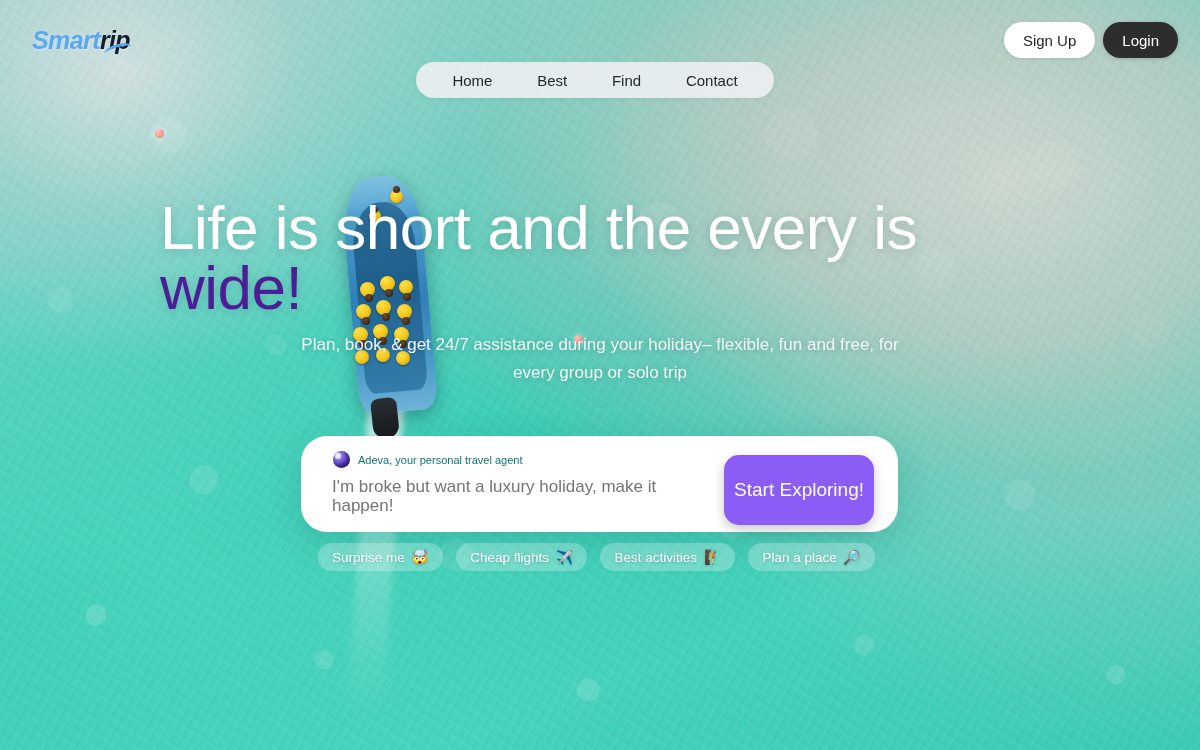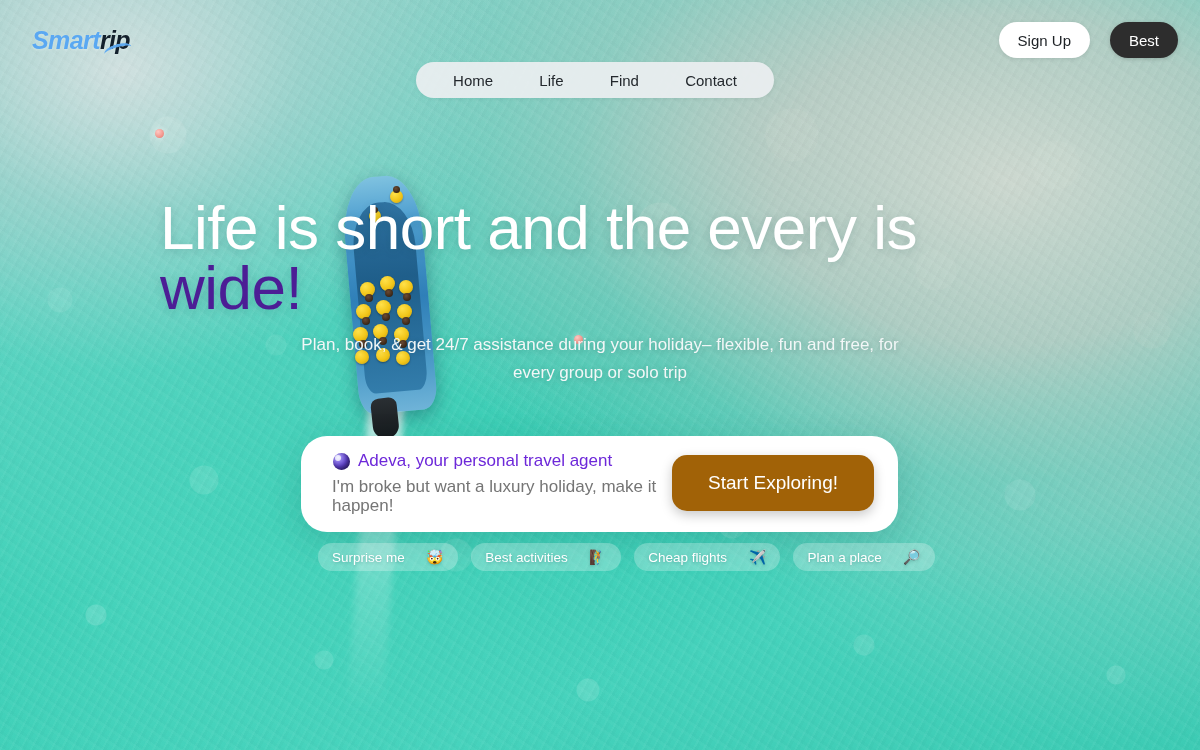--- a/index.html
+++ b/index.html
@@ -140,21 +140,21 @@
     display: flex; align-items: center; justify-content: space-around;
     padding: 0 14px;
     box-shadow: 0 1px 4px rgba(0,0,0,0.06);
     margin-top: 40px;
   }
   .nav a {
     font-size: 15px; color: #23282d; text-decoration: none;
     padding: 4px 6px; white-space: nowrap;
   }
 
-  .auth { position: absolute; right: 26px; top: 22px; display: flex; gap: 20px; align-items: center; }
+  .auth { position: absolute; right: 26px; top: 22px; display: flex; gap: 8px; align-items: center; }
   .btn-signup {
     height: 36px; padding: 0 19px; border-radius: 18px;
     background: #ffffff; color: #1d2125; border: none;
     font-size: 15px; font-family: inherit; cursor: pointer;
     box-shadow: 0 1px 4px rgba(0,0,0,0.10);
   }
   .btn-login {
     height: 36px; padding: 0 19px; border-radius: 18px;
     background: #2d2d2d; color: #ffffff; border: none;
     font-size: 15px; font-family: inherit; cursor: pointer;
@@ -192,49 +192,49 @@
     background:
       radial-gradient(circle at 30% 26%, #cfd4ff 0%, #8f7ae8 22%, #5c3fc4 52%, #2b1470 100%);
     box-shadow: inset -2px -2px 4px rgba(0,0,0,0.35);
     position: relative;
   }
   .agent-orb::after {
     content: ""; position: absolute; left: 2px; top: 2px;
     width: 6px; height: 6px; border-radius: 50%;
     background: rgba(255,255,255,0.75); filter: blur(0.6px);
   }
-  .agent-label { font-size: 17px; color: #6d28d9; }
+  .agent-label { font-size: 11px; color: #0f766e; }
 
   .query {
     position: absolute; left: 31px; top: 41px; width: 360px;
     font-size: 17px; line-height: 19px; color: #b9bec2;
     background: transparent; border: none; outline: none;
     font-family: inherit; resize: none; overflow: hidden;
     padding: 0;
   }
   .btn-explore {
     position: absolute; right: 24px; top: 19px;
-    height: 56px; padding: 0 36px; border-radius: 15px;
-    background: #a16207; color: #ffffff; border: none;
+    height: 70px; padding: 0 10px; border-radius: 15px;
+    background: #8b5cf6; color: #ffffff; border: none;
     font-size: 19px; font-family: inherit; cursor: pointer;
     box-shadow: 0 4px 12px rgba(0,0,0,0.22);
     white-space: nowrap;
   }
 
   
   .chips {
     position: absolute; left: 318px; top: 543px;
     display: flex; gap: 13px; align-items: center;
   }
   .chip {
     height: 28px; padding: 0 14px; border-radius: 14px;
     background: rgba(255,255,255,0.26);
     color: #ffffff; border: none;
     font-size: 13.5px; font-family: inherit; cursor: pointer;
-    display: flex; align-items: center; gap: 22px;
+    display: flex; align-items: center; gap: 7px;
     white-space: nowrap;
     text-shadow: 0 1px 3px rgba(0,60,60,0.25);
   }
   .chip .emo { font-size: 14px; }
 </style>
 </head>
 <body>
 
 <div class="page">
 
@@ -286,28 +286,28 @@
 
   <div class="topbar">
 
     <div class="logo">
       <span class="a">Smart</span><span class="b">rip</span>
       <span class="logo-swoosh"></span>
     </div>
 
     <nav class="nav">
       <a href="#">Home</a>
-      <a href="#">Life</a>
+      <a href="#">Best</a>
       <a href="#">Find</a>
       <a href="#">Contact</a>
     </nav>
 
     <div class="auth">
       <button class="btn-signup">Sign Up</button>
-      <button class="btn-login">Best</button>
+      <button class="btn-login">Login</button>
     </div>
   </div>
 
   <div class="hero">
 
     <h1 class="headline">
       <span>Life is short and the every is</span><br>
       <span class="dim">wide!</span>
     </h1>
 
@@ -323,26 +323,26 @@
 
       <button class="btn-explore">Start Exploring!</button>
     </div>
 
     <div class="chips">
       <button class="chip">
         <span>Surprise me</span>
         <span class="emo">🤯</span>
       </button>
       <button class="chip">
+        <span>Cheap flights</span>
+        <span class="emo">✈️</span>
+      </button>
+      <button class="chip">
         <span>Best activities</span>
         <span class="emo">🧗</span>
-      </button>
-      <button class="chip">
-        <span>Cheap flights</span>
-        <span class="emo">✈️</span>
       </button>
       <button class="chip">
         <span>Plan a place</span>
         <span class="emo">🔎</span>
       </button>
     </div>
 
   </div>
 </div>
 

